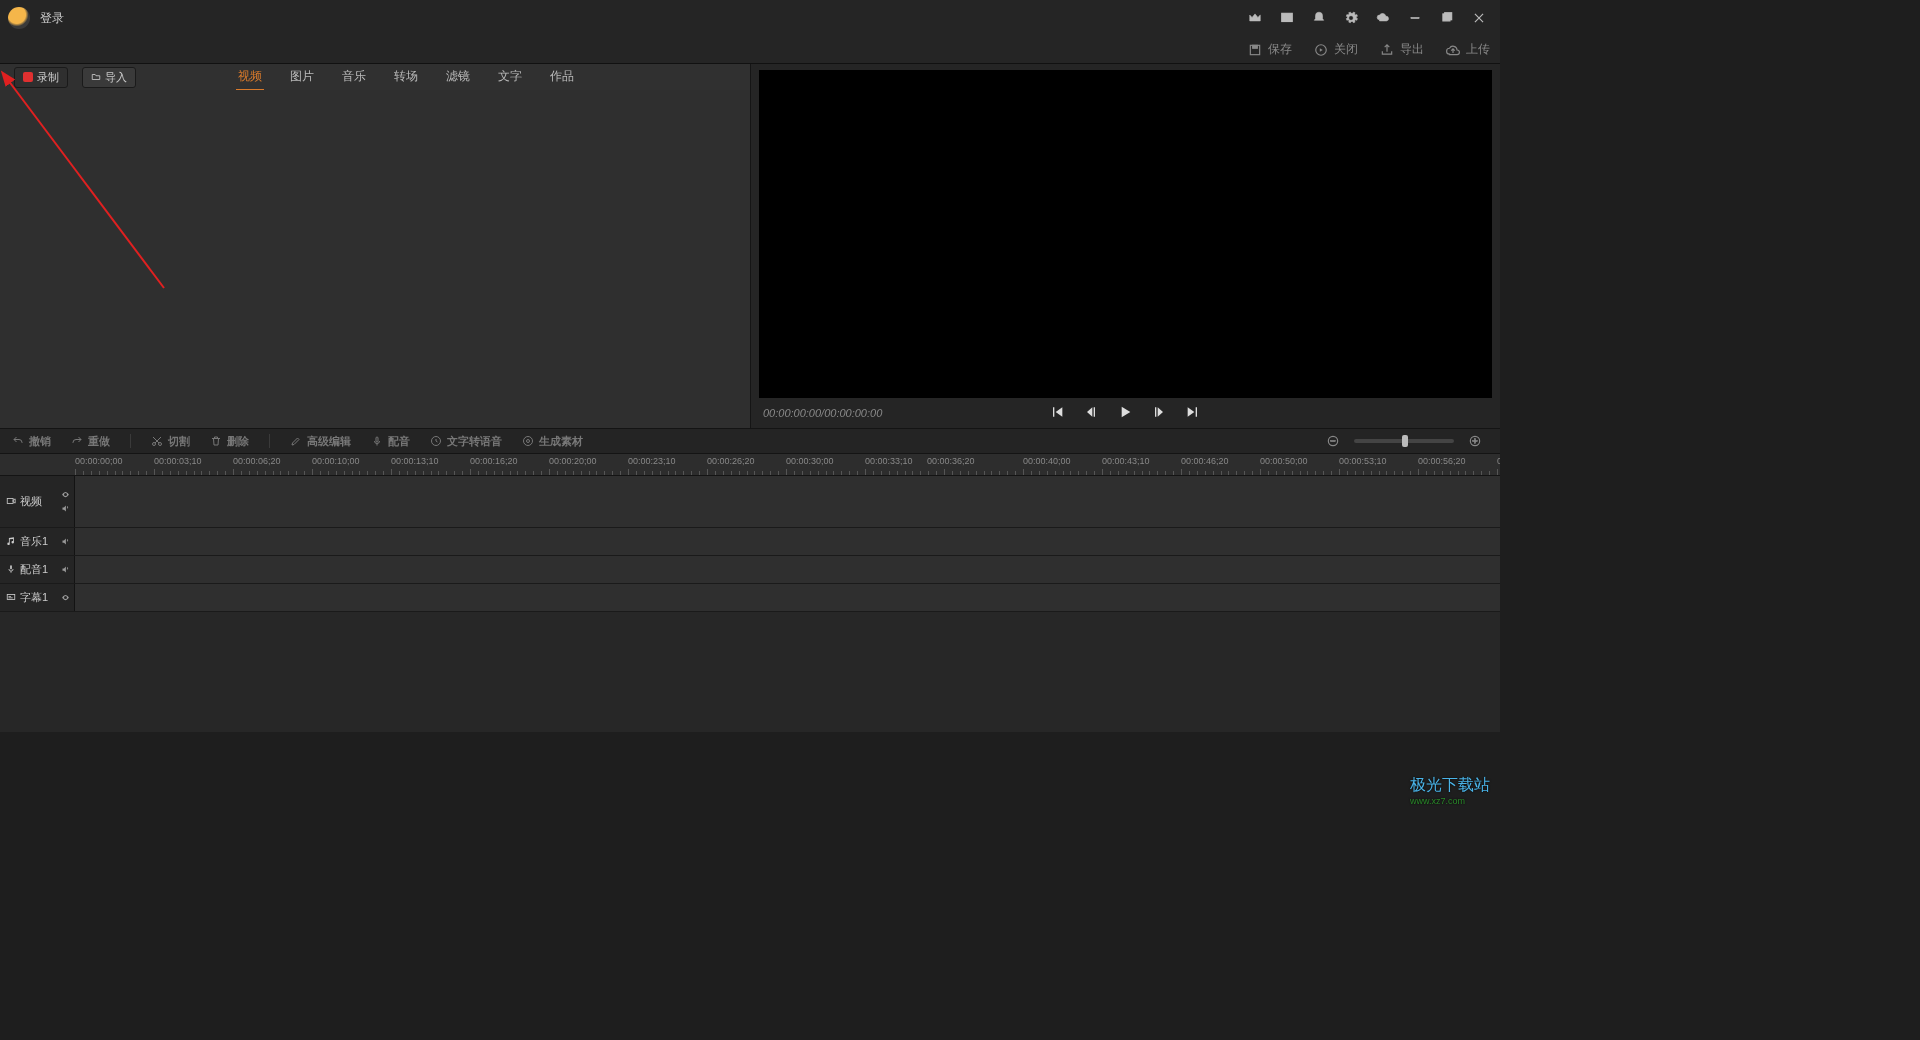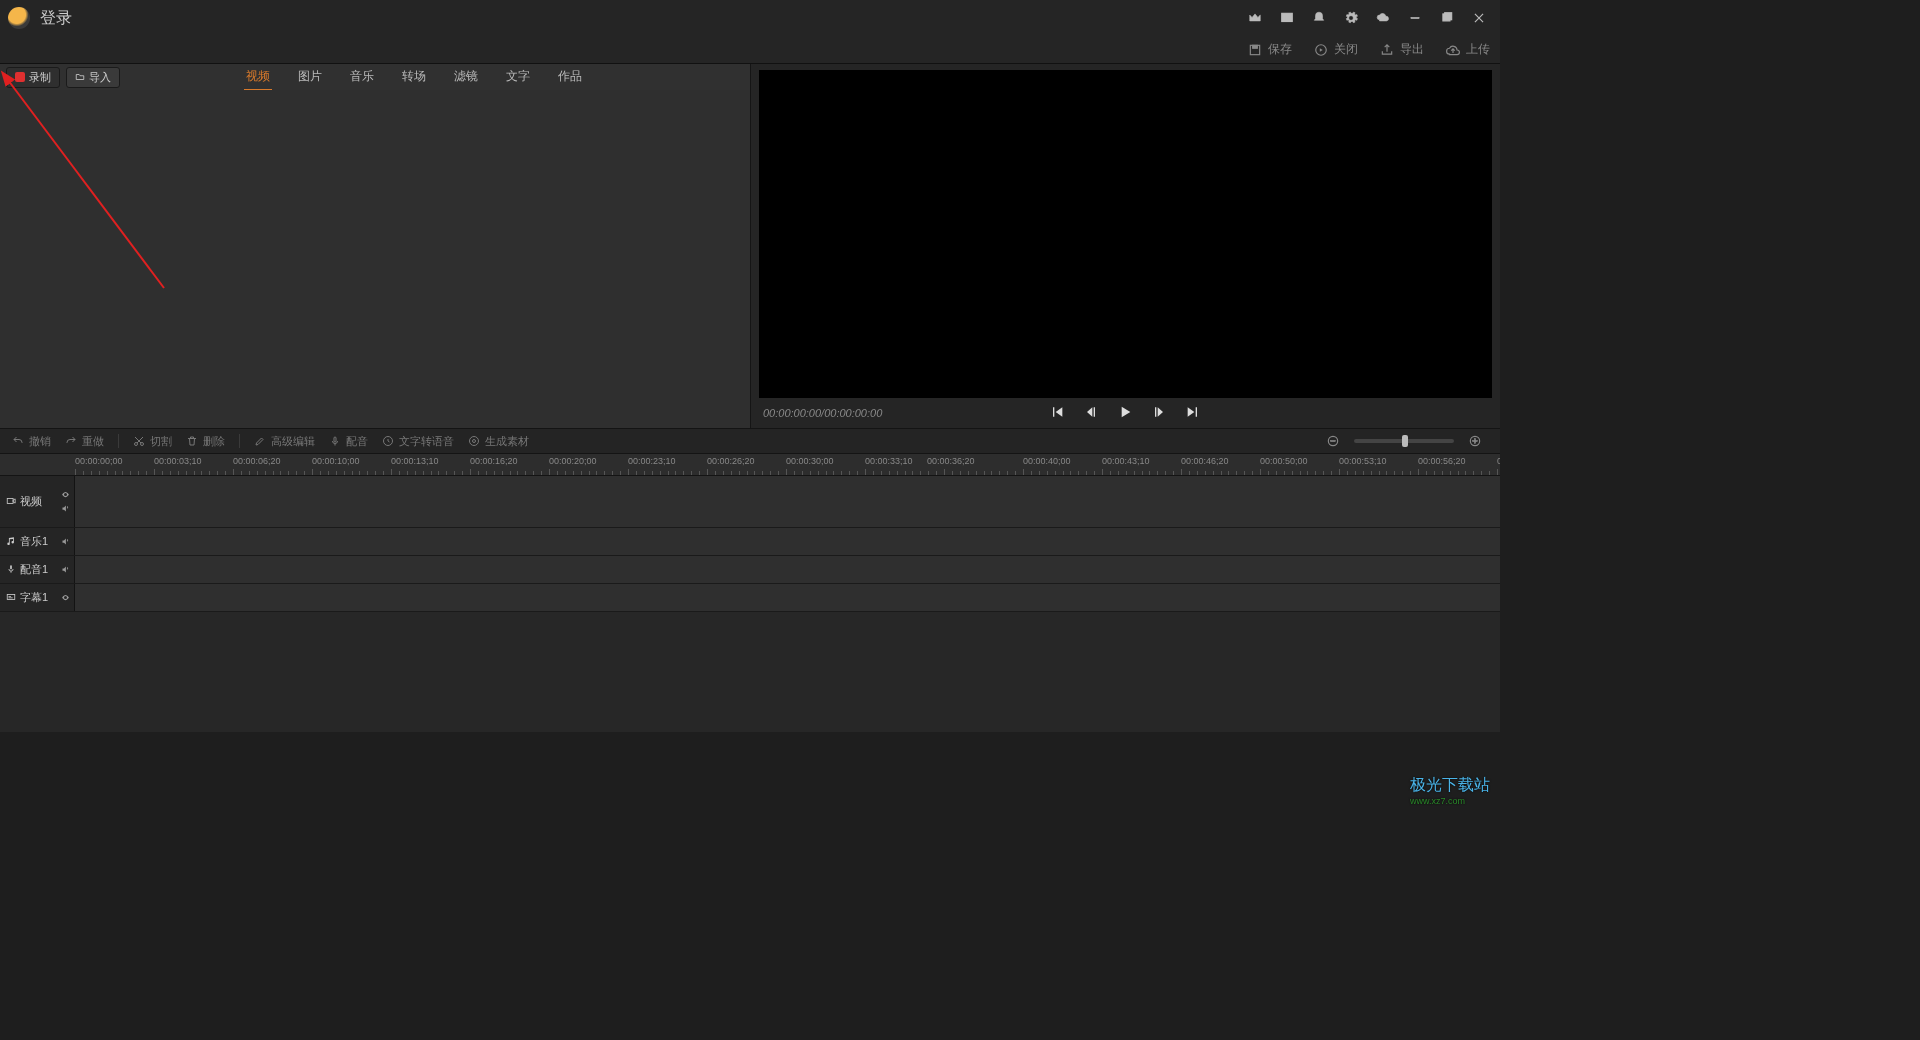--- a/index.html
+++ b/index.html
@@ -1,48 +1,48 @@
 <!DOCTYPE html>
 <html><head>
 <meta charset="utf-8">
 <style>
 * { margin: 0; padding: 0; box-sizing: border-box; font-family: "Microsoft YaHei", Arial, sans-serif; }
 body { background: #1e1e1e; color: #aaa; width: 1500px; height: 812px; overflow: hidden; position: relative; font-size: 12px; }
 .titlebar { height: 36px; background: #252525; display: flex; align-items: center; padding: 0 8px; }
 .titlebar .logo { width: 22px; height: 22px; border-radius: 50%; background: radial-gradient(circle at 40% 35%, #f5b64a 0 45%, #3a3a3a 60%); margin-right: 10px; }
-.titlebar .login { color: #ccc; font-size: 16px; }
+.titlebar .login { color: #ccc; font-size: 12px; }
 .titlebar .right { margin-left: auto; display: flex; align-items: center; gap: 6px; }
 .icon-btn { width: 26px; height: 26px; display: flex; align-items: center; justify-content: center; color: #bbb; cursor: pointer; }
 .icon-btn svg { width: 14px; height: 14px; stroke: currentColor; fill: currentColor; }
 .actionbar { height: 28px; background: #252525; display: flex; align-items: center; justify-content: flex-end; padding: 0 10px; gap: 22px; border-bottom: 1px solid #111; }
 .action-item { display: flex; align-items: center; gap: 6px; color: #888; font-size: 12px; cursor: pointer; }
 .action-item svg { width: 14px; height: 14px; }
 .main { display: flex; height: 364px; }
 .left-pane { width: 751px; display: flex; flex-direction: column; background: #2a2a2a; border-right: 1px solid #151515; }
-.left-top { height: 26px; display: flex; align-items: center; gap: 6px; padding: 0 6px; background: #303030; }
+.left-top { height: 26px; display: flex; align-items: center; gap: 14px; padding: 0 14px; background: #303030; }
 .rec-btn { display: flex; align-items: center; gap: 4px; background: #2f2f2f; border: 1px solid #1a1a1a; border-radius: 3px; padding: 2px 8px; color: #ccc; font-size: 11px; cursor: pointer; }
 .rec-dot { width: 10px; height: 10px; background: #e03030; border-radius: 2px; }
 .import-btn { display: flex; align-items: center; gap: 4px; background: #3a3a3a; border: 1px solid #1a1a1a; border-radius: 3px; padding: 2px 8px; color: #ccc; font-size: 11px; cursor: pointer; }
 .tabs { margin-left: auto; margin-right: 160px; display: flex; gap: 24px; }
 .tab { color: #bbb; font-size: 12px; padding: 4px 2px; cursor: pointer; }
 .tab.active { color: #d97a2b; border-bottom: 2px solid #d97a2b; }
 .left-body { flex: 1; display: flex; }
 .sidebar { width: 100px; background: #252525; display: flex; flex-direction: column; }
 .sidebar-item { padding: 10px 8px; color: #ccc; font-size: 12px; cursor: pointer; }
 .sidebar-item.sel { background: #2f2f2f; }
 .media-area { flex: 1; background: #2f2f2f; position: relative; }
 .arrow { position: absolute; pointer-events: none; }
 .preview-pane { flex: 1; background: #252525; display: flex; flex-direction: column; padding: 6px 8px 0 8px; font-style: italic; }
 .preview-video { flex: 1; background: #000; }
 .preview-controls { height: 30px; display: flex; align-items: center; padding: 0 4px; }
 .preview-time { color: #888; font-size: 11px; }
 .transport { margin-left: auto; margin-right: auto; display: flex; align-items: center; gap: 18px; }
 .transport .tc { color: #ddd; cursor: pointer; }
 .transport svg { width: 16px; height: 16px; fill: #ddd; }
-.edit-toolbar { height: 26px; background: #242424; display: flex; align-items: center; gap: 14px; padding: 3px 12px; border-top: 1px solid #141414; border-bottom: 1px solid #141414; }
+.edit-toolbar { height: 26px; background: #242424; display: flex; align-items: center; gap: 20px; padding: 3px 12px; border-top: 1px solid #141414; border-bottom: 1px solid #141414; font-weight: bold; }
 .tool-item { display: flex; align-items: center; gap: 5px; color: #777; font-size: 11px; cursor: pointer; }
 .tool-item svg { width: 12px; height: 12px; stroke: #777; fill: none; }
 .divider { width: 1px; height: 14px; background: #3a3a3a; }
 .zoom-ctrl { margin-left: auto; display: flex; align-items: center; gap: 8px; }
 .zoom-track { width: 100px; height: 4px; background: #444; border-radius: 2px; position: relative; }
 .zoom-thumb { position: absolute; top: -4px; left: 48px; width: 6px; height: 12px; background: #bbb; border-radius: 2px; }
 .ruler { height: 22px; background: #2d2d2d; position: relative; overflow: hidden; border-bottom: 1px solid #141414; }
 .ruler .tick-label { position: absolute; top: 2px; font-size: 9px; color: #888; }
 .ruler .tick { position: absolute; bottom: 0; width: 1px; height: 6px; background: #555; }
 .ruler .tick.med { height: 4px; }

